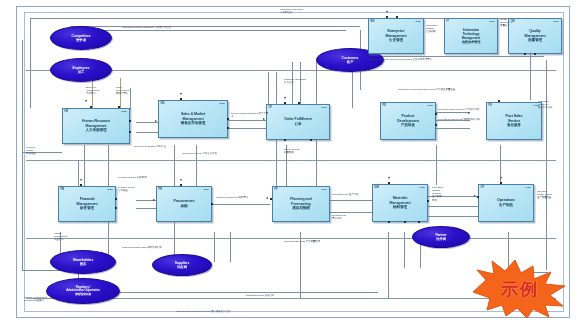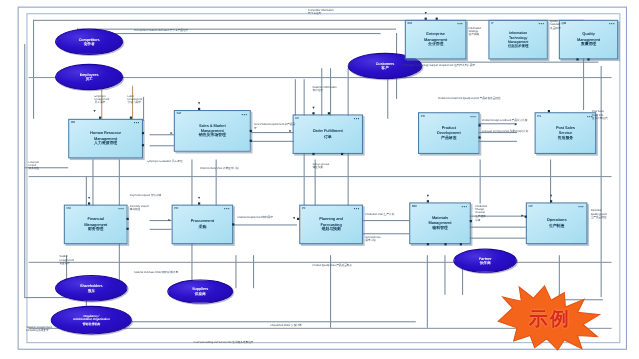--- a/index.html
+++ b/index.html
@@ -69,21 +69,21 @@
     white-space:pre-line;letter-spacing:-.1px;
   }
 
   
   .arw{position:absolute;width:0;height:0;}
   .arw.r{border-left:2.2px solid #2b3d4e;border-top:1.5px solid transparent;border-bottom:1.5px solid transparent;}
   .arw.l{border-right:2.2px solid #2b3d4e;border-top:1.5px solid transparent;border-bottom:1.5px solid transparent;}
   .arw.d{border-top:2.2px solid #2b3d4e;border-left:1.5px solid transparent;border-right:1.5px solid transparent;}
 
   
-  #watermark{position:absolute;right:22px;bottom:6px;width:118px;height:62px;text-decoration:underline;}
+  #watermark{position:absolute;right:2px;bottom:6px;width:118px;height:62px;text-decoration:underline;}
   #watermark .wtxt{
     position:absolute;left:0;top:0;width:100%;height:100%;
     display:flex;align-items:center;justify-content:center;
     color:#d9281c;font-size:17px;font-weight:bold;letter-spacing:2px;
     text-shadow:0 0 2px rgba(255,255,255,.4);
   }
 </style>
 </head>
 <body>
 

